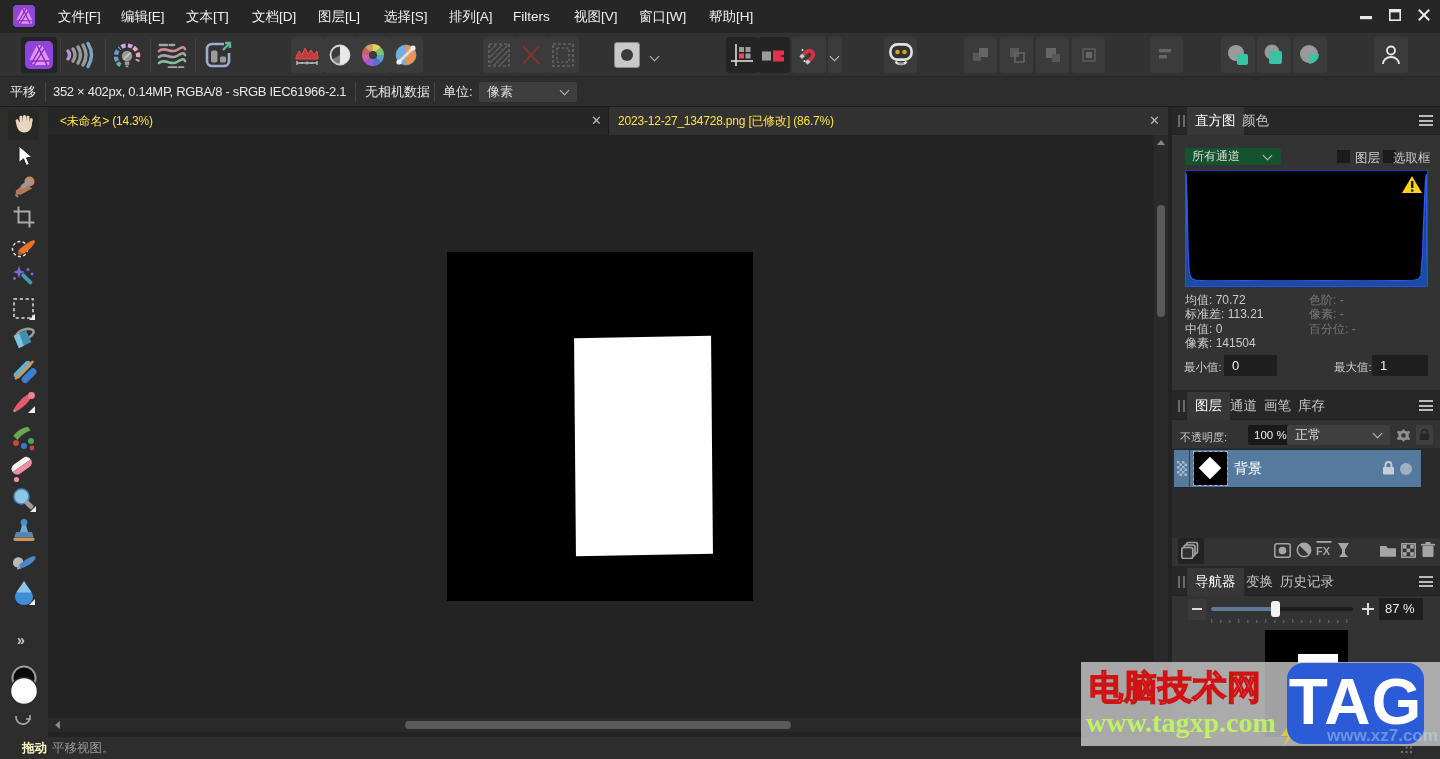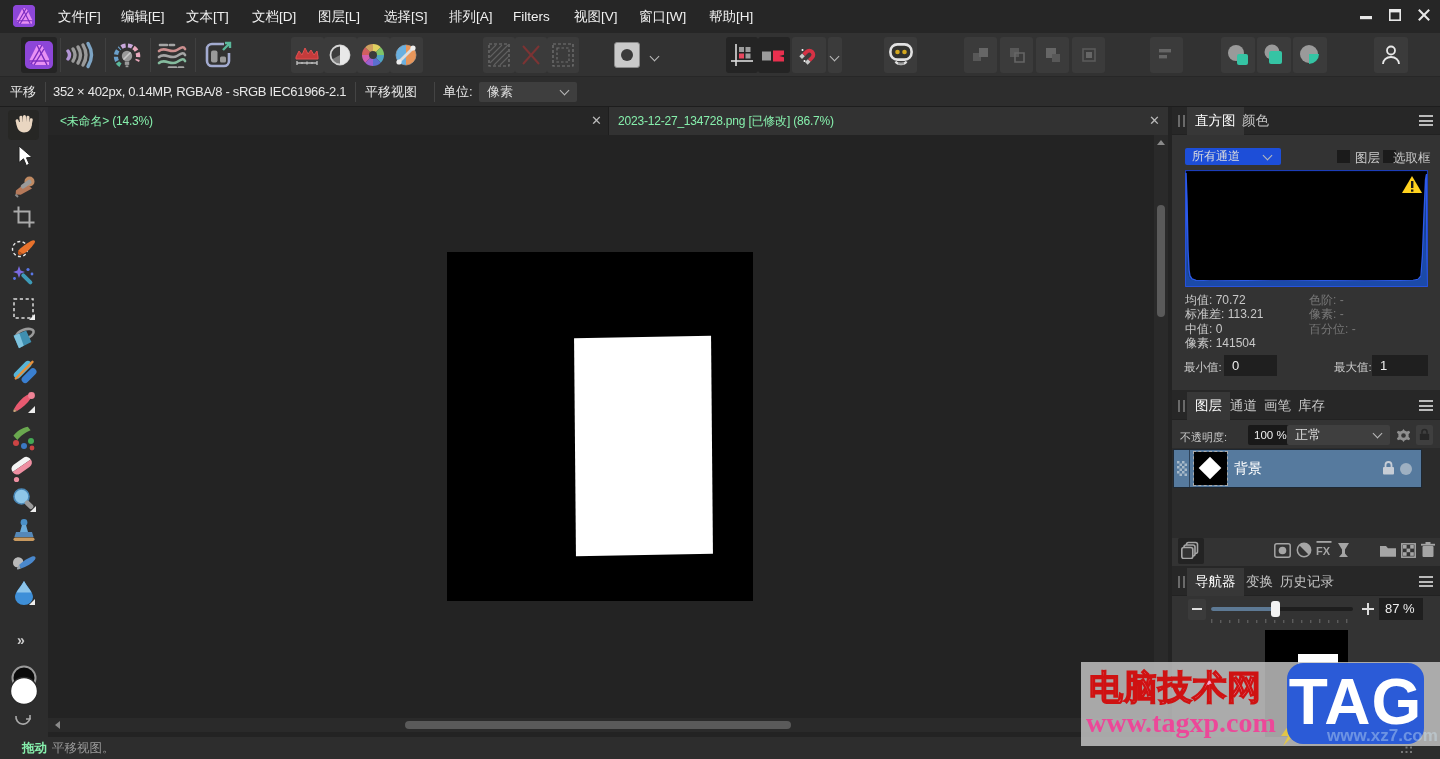--- a/index.html
+++ b/index.html
@@ -21,21 +21,21 @@
 
 #ctxbar { position:absolute; left:0; top:77px; width:1440px; height:30px; background:#2d2d2d; border-bottom:1px solid #1d1d1d; font-size:13px; color:#e8e8e8; }
 .ctxt { position:absolute; top:0; height:30px; line-height:30px; }
 .csep { position:absolute; top:5px; width:1px; height:20px; background:#444; }
 
 
 #tools { position:absolute; left:0; top:107px; width:48px; height:630px; background:#2d2d2d; }
 
 
 #tabbar { position:absolute; left:48px; top:107px; width:1120px; height:28px; background:#1e1e1e; }
-.dtab { position:absolute; top:0; height:28px; font-size:12px; letter-spacing:-0.2px; color:#86efac; line-height:28px; }
+.dtab { position:absolute; top:0; height:28px; font-size:12px; letter-spacing:-0.2px; color:#fde047; line-height:28px; }
 .tabx { position:absolute; top:0; height:28px; line-height:27px; font-size:13px; color:#bbb; }
 
 
 #canvas { position:absolute; left:48px; top:135px; width:1106px; height:583px; background:#232323; }
 #docimg { position:absolute; left:399px; top:117px; width:306px; height:349px; background:#000; }
 #whiterect { position:absolute; left:128px; top:85px; width:137px; height:218px; background:#fff; transform:skewY(-1.1deg) skewX(0.5deg); }
 
 
 #vscroll { position:absolute; left:1154px; top:135px; width:14px; height:597px; background:#2a2a2a; }
 #vthumb { position:absolute; left:3px; top:70px; width:8px; height:112px; background:#5a5a5a; border-radius:4px; }
@@ -54,21 +54,21 @@
 .dropbox { background:#3e3e3e; border-radius:2px; color:#ddd; font-size:13px; position:absolute; }
 .chev { display:inline-block; width:8px; height:8px; position:absolute; }
 .chev:after { content:""; position:absolute; left:0; top:0; width:6px; height:6px; border-right:1.6px solid #bbb; border-bottom:1.6px solid #bbb; transform:rotate(45deg); }
 
 
 #statusbar { position:absolute; left:0; top:737px; width:1440px; height:22px; background:#2d2d2d; font-size:12.5px; line-height:22px; color:#9a9a9a; }
 
 
 #wmark { position:absolute; left:1081px; top:662px; width:359px; height:84px; background:rgba(198,198,198,0.82); }
 #wm-red { position:absolute; left:8px; top:3px; width:200px; font-size:34px; font-weight:bold; color:#f9a8d4; -webkit-text-stroke:1.3px #cf1212; letter-spacing:1.5px; letter-spacing:0.5px; white-space:nowrap; }
-#wm-url { position:absolute; left:5px; top:45px; font-family:"Liberation Serif",serif; font-size:28px; font-weight:bold; color:#ec4899; white-space:nowrap; }
+#wm-url { position:absolute; left:5px; top:45px; font-family:"Liberation Serif",serif; font-size:28px; font-weight:bold; color:#bef264; white-space:nowrap; }
 #wm-tag { position:absolute; left:206px; top:1px; width:137px; height:81px; background:#2b5bd7; border-radius:16px; color:#fff; font-size:64px; font-weight:bold; text-align:center; line-height:78px; letter-spacing:1px; }
 </style>
 </head>
 <body>
 
 <div id="menubar">
   <div id="applogo"><svg width="22" height="22" viewBox="0 0 28 28">
         <rect x="0" y="0" width="28" height="28" rx="5" fill="#8d46d8"></rect>
         <path d="M12,4 L4,20 L9,24 L24,24 L24,18 L17,4 Z" fill="#e890f4"></path>
         <g stroke="#7a2bbf" stroke-width="1.4" fill="none">
@@ -316,21 +316,21 @@
       <path d="M3,21 a8,7 0 0 1 16,0" fill="none" stroke="#e8e8e8" stroke-width="1.8"></path>
     </svg>
   </div>
 </div>
 
 <div id="ctxbar">
   <span class="ctxt" style="left:10px;">平移</span>
   <div class="csep" style="left:45px"></div>
   <span class="ctxt" style="left:53px; letter-spacing:-0.3px;">352 × 402px, 0.14MP, RGBA/8 - sRGB IEC61966-2.1</span>
   <div class="csep" style="left:355px"></div>
-  <span class="ctxt" style="left:365px;">平移视图</span>
+  <span class="ctxt" style="left:365px;">无相机数据</span>
   <div class="csep" style="left:434px"></div>
   <span class="ctxt" style="left:443px;">单位:</span>
   <div class="dropbox" style="left:479px; top:5px; width:98px; height:20px; line-height:20px;"><span style="padding-left:8px;">像素</span><span class="chev" style="right:8px; top:5px;"></span></div>
 </div>
 
 <div id="tools">
   <div style="position:absolute; left:8px; top:3px; width:31px; height:30px; background:#272725; border-radius:4px;"></div>
 
   <svg width="22" height="22" style="position:absolute; left:13px; top:5px;" viewBox="0 0 22 22">
     <g fill="#e9d6c1">
@@ -480,21 +480,21 @@
   <div style="position:absolute; left:0; top:283px; width:268px; height:2px; background:#272727;"></div>
   <div style="position:absolute; left:0; top:459px; width:268px; height:2px; background:#272727;"></div>
 
   <div id="histpanel" style="position:absolute; left:0; top:0; width:268px; height:283px;">
     <div class="phead">
       <div class="grip"></div>
       <span class="ptab on" style="left:15px;">直方图</span>
       <span class="ptab" style="left:62px;">颜色</span>
       <div class="ham"></div>
     </div>
-    <div class="dropbox" style="left:13px; top:41px; width:96px; height:17px; line-height:17px; font-size:12px; background:#1d4ed8;"><span style="padding-left:7px;">所有通道</span><span class="chev" style="right:9px; top:4px;"></span></div>
+    <div class="dropbox" style="left:13px; top:41px; width:96px; height:17px; line-height:17px; font-size:12px; background:#14532d;"><span style="padding-left:7px;">所有通道</span><span class="chev" style="right:9px; top:4px;"></span></div>
     <div style="position:absolute; left:165px; top:43px; width:13px; height:13px; background:#1b1b1b;"></div>
     <span style="position:absolute; left:183px; top:43px; font-size:12.5px; color:#ccc;">图层</span>
     <div style="position:absolute; left:211px; top:43px; width:13px; height:13px; background:#1b1b1b;"></div>
     <span style="position:absolute; left:221px; top:43px; font-size:12.5px; color:#ccc;">选取框</span>
     <div id="histbox" style="position:absolute; left:13px; top:63px; width:243px; height:117px; background:#000;">
       <svg width="243" height="117" style="position:absolute;left:0;top:0;">
         <rect x="0.5" y="0.5" width="242" height="116" fill="none" stroke="#1c3db8" stroke-width="1.2"></rect>
         <path d="M1,116 L1,3 L2,30 L3,80 L4,100 L5,106 L7,109 L11,110.5 L25,111 L60,110.7 L100,111 L140,110.7 L180,111 L210,110.7 L228,110.5 L233,109.5 L236,106 L237.5,85 L239,45 L240.5,10 L241.5,4 L242,116 Z" fill="#16418a" stroke="#2d5ae8" stroke-width="1.4"></path>
         <path d="M1,116 L1,55 L2,95 L3,105 L5,109 L10,110.8 L40,111.3 L100,111 L160,111.3 L215,111 L232,110.2 L236,107.5 L238,92 L240,55 L242,116 Z" fill="#1b4aa8"></path>
       </svg>
@@ -658,21 +658,21 @@
   <svg width="13" height="13" style="position:absolute; right:26px; top:5px;">
       <g fill="#777">
         <rect x="9" y="0" width="2" height="2"></rect>
         <rect x="9" y="4.5" width="2" height="2"></rect>
         <rect x="4.5" y="4.5" width="2" height="2"></rect>
         <rect x="9" y="9" width="2" height="2"></rect>
         <rect x="4.5" y="9" width="2" height="2"></rect>
         <rect x="0" y="9" width="2" height="2"></rect>
       </g>
     </svg>
-  <span style="position:absolute; left:22px; color:#86efac; font-weight:bold;">拖动</span>
+  <span style="position:absolute; left:22px; color:#fef9c3; font-weight:bold;">拖动</span>
   <span style="position:absolute; left:52px;">平移视图。</span>
 </div>
 
 <div id="wmark">
   <div id="wm-red">电脑技术网</div>
   <div id="wm-url">www.tagxp.com</div>
   <svg width="40" height="24" style="position:absolute; left:196px; top:60px;" viewBox="0 0 40 24">
       <path d="M14,0 L4,14 L11,14 L6,24 L20,10 L13,10 L20,0 Z" fill="#e8c93e" opacity="0.9"></path>
     </svg>
   <div id="wm-tag">TAG</div>

